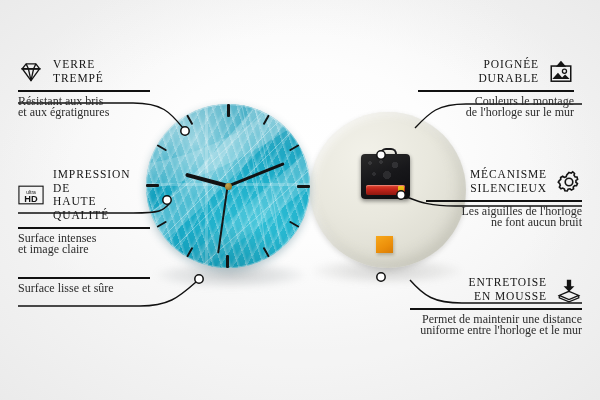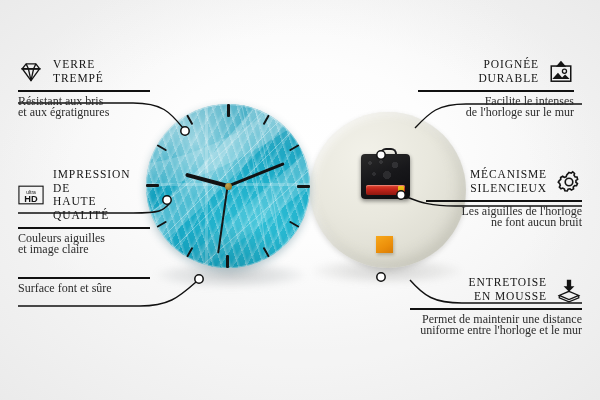--- a/index.html
+++ b/index.html
@@ -266,44 +266,44 @@
         <svg viewBox="0 0 28 24">
           <rect x="1" y="2.5" width="26" height="19" fill="none" stroke="#141414" stroke-width="1.2"></rect>
           <text x="14" y="11" text-anchor="middle" font-family="Liberation Sans, sans-serif" font-size="5.4" fill="#141414">ultra</text>
           <text x="14" y="19.6" text-anchor="middle" font-family="Liberation Sans, sans-serif" font-size="10" font-weight="bold" fill="#141414">HD</text>
         </svg>
       </span>
       <span class="title">IMPRESSION DE
 HAUTE QUALITÉ</span>
     </div>
     <div class="rule"></div>
-    <div class="desc">Couleurs aiguilles
+    <div class="desc">Surface intenses
 et image claire</div>
   </div>
 
   <div class="callout left" style="left:18px;top:272px;width:132px;">
     <div class="rule"></div>
-    <div class="desc">Surface font et sûre</div>
+    <div class="desc">Surface lisse et sûre</div>
   </div>
 
   <div class="callout right" style="right:26px;top:58px;width:156px;">
     <div class="head">
       <span class="title">POIGNÉE
 DURABLE</span>
       <span class="ico">
         <svg viewBox="0 0 24 24" fill="none" stroke="#141414" stroke-width="1.2">
           <path d="M12 2.5 L8.5 6.5 H15.5 Z" fill="#141414"></path>
           <rect x="3" y="6.5" width="18" height="14" stroke-width="1.4"></rect>
           <circle cx="15.2" cy="11.3" r="1.9"></circle>
           <path d="M4 18.5 L9.2 12.6 L13 17 L15.8 14.2 L20 18.5 Z" fill="#141414" stroke="none"></path>
         </svg>
       </span>
     </div>
     <div class="rule"></div>
-    <div class="desc">Facilite le intenses
+    <div class="desc">Couleurs le montage
 de l'horloge sur le mur</div>
   </div>
 
   <div class="callout right" style="right:18px;top:276px;width:172px;">
     <div class="head">
       <span class="title">ENTRETOISE
 EN MOUSSE</span>
       <span class="ico">
         <svg viewBox="0 0 24 24" fill="none" stroke="#141414" stroke-width="1.2">
           <path d="M10 2.5 h4 v6 h3 l-5 5 -5 -5 h3 z" fill="#141414" stroke="none"></path>

